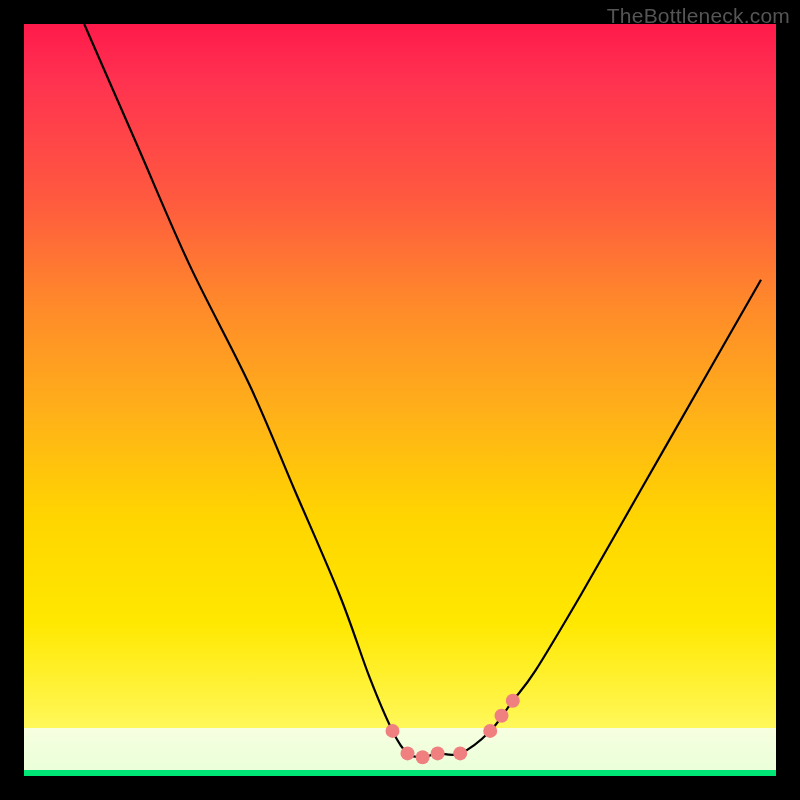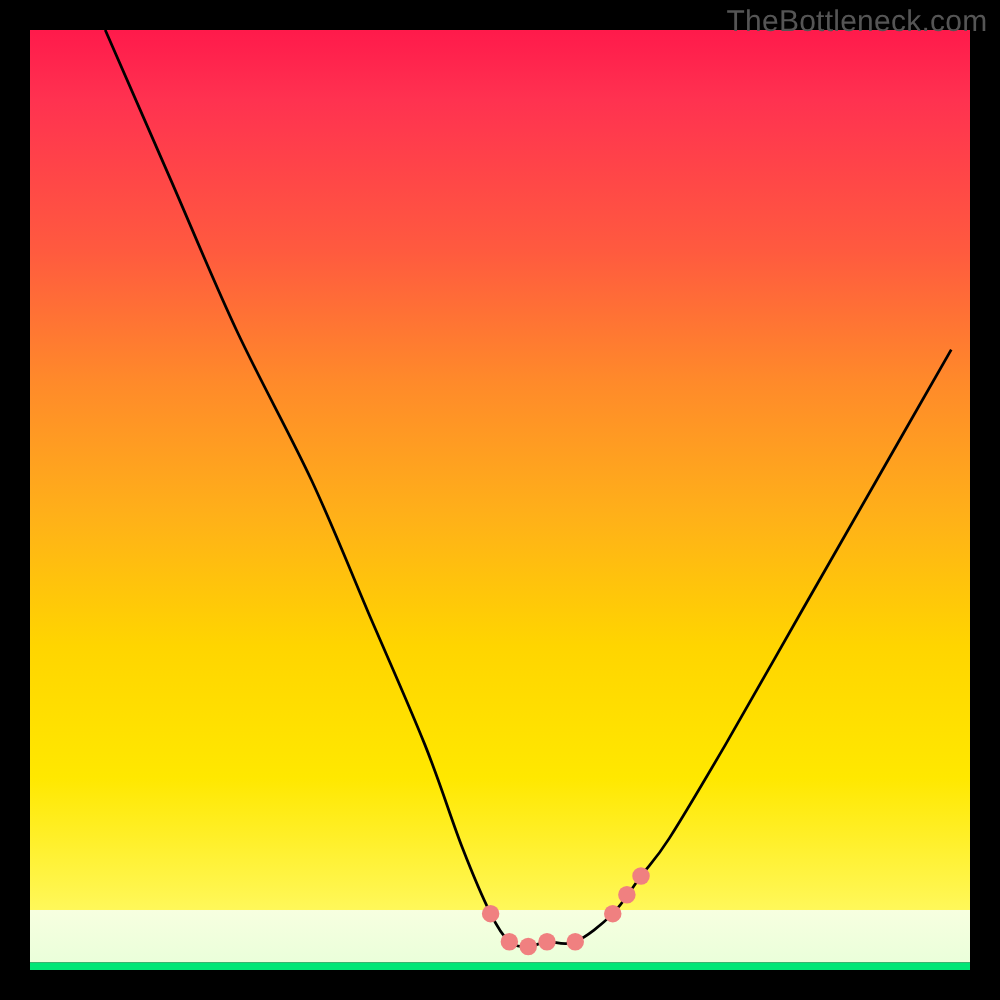--- a/index.html
+++ b/index.html
@@ -39,21 +39,21 @@
         #ffb019 55%,
         #ffd500 70%,
         #ffe800 85%,
         #fff85a 100%) 0 0 / 100% 704px no-repeat;
   }
   .watermark {
     position: absolute;
     top: 4px;
     right: 10px;
     color: #555;
-    font-size: 24px;
+    font-size: 21px;
     letter-spacing: 0.2px;
     user-select: none;
   }
   svg.curve {
     position: absolute;
     left: 0;
     top: 0;
     width: 752px;
     height: 752px;
     overflow: visible;

